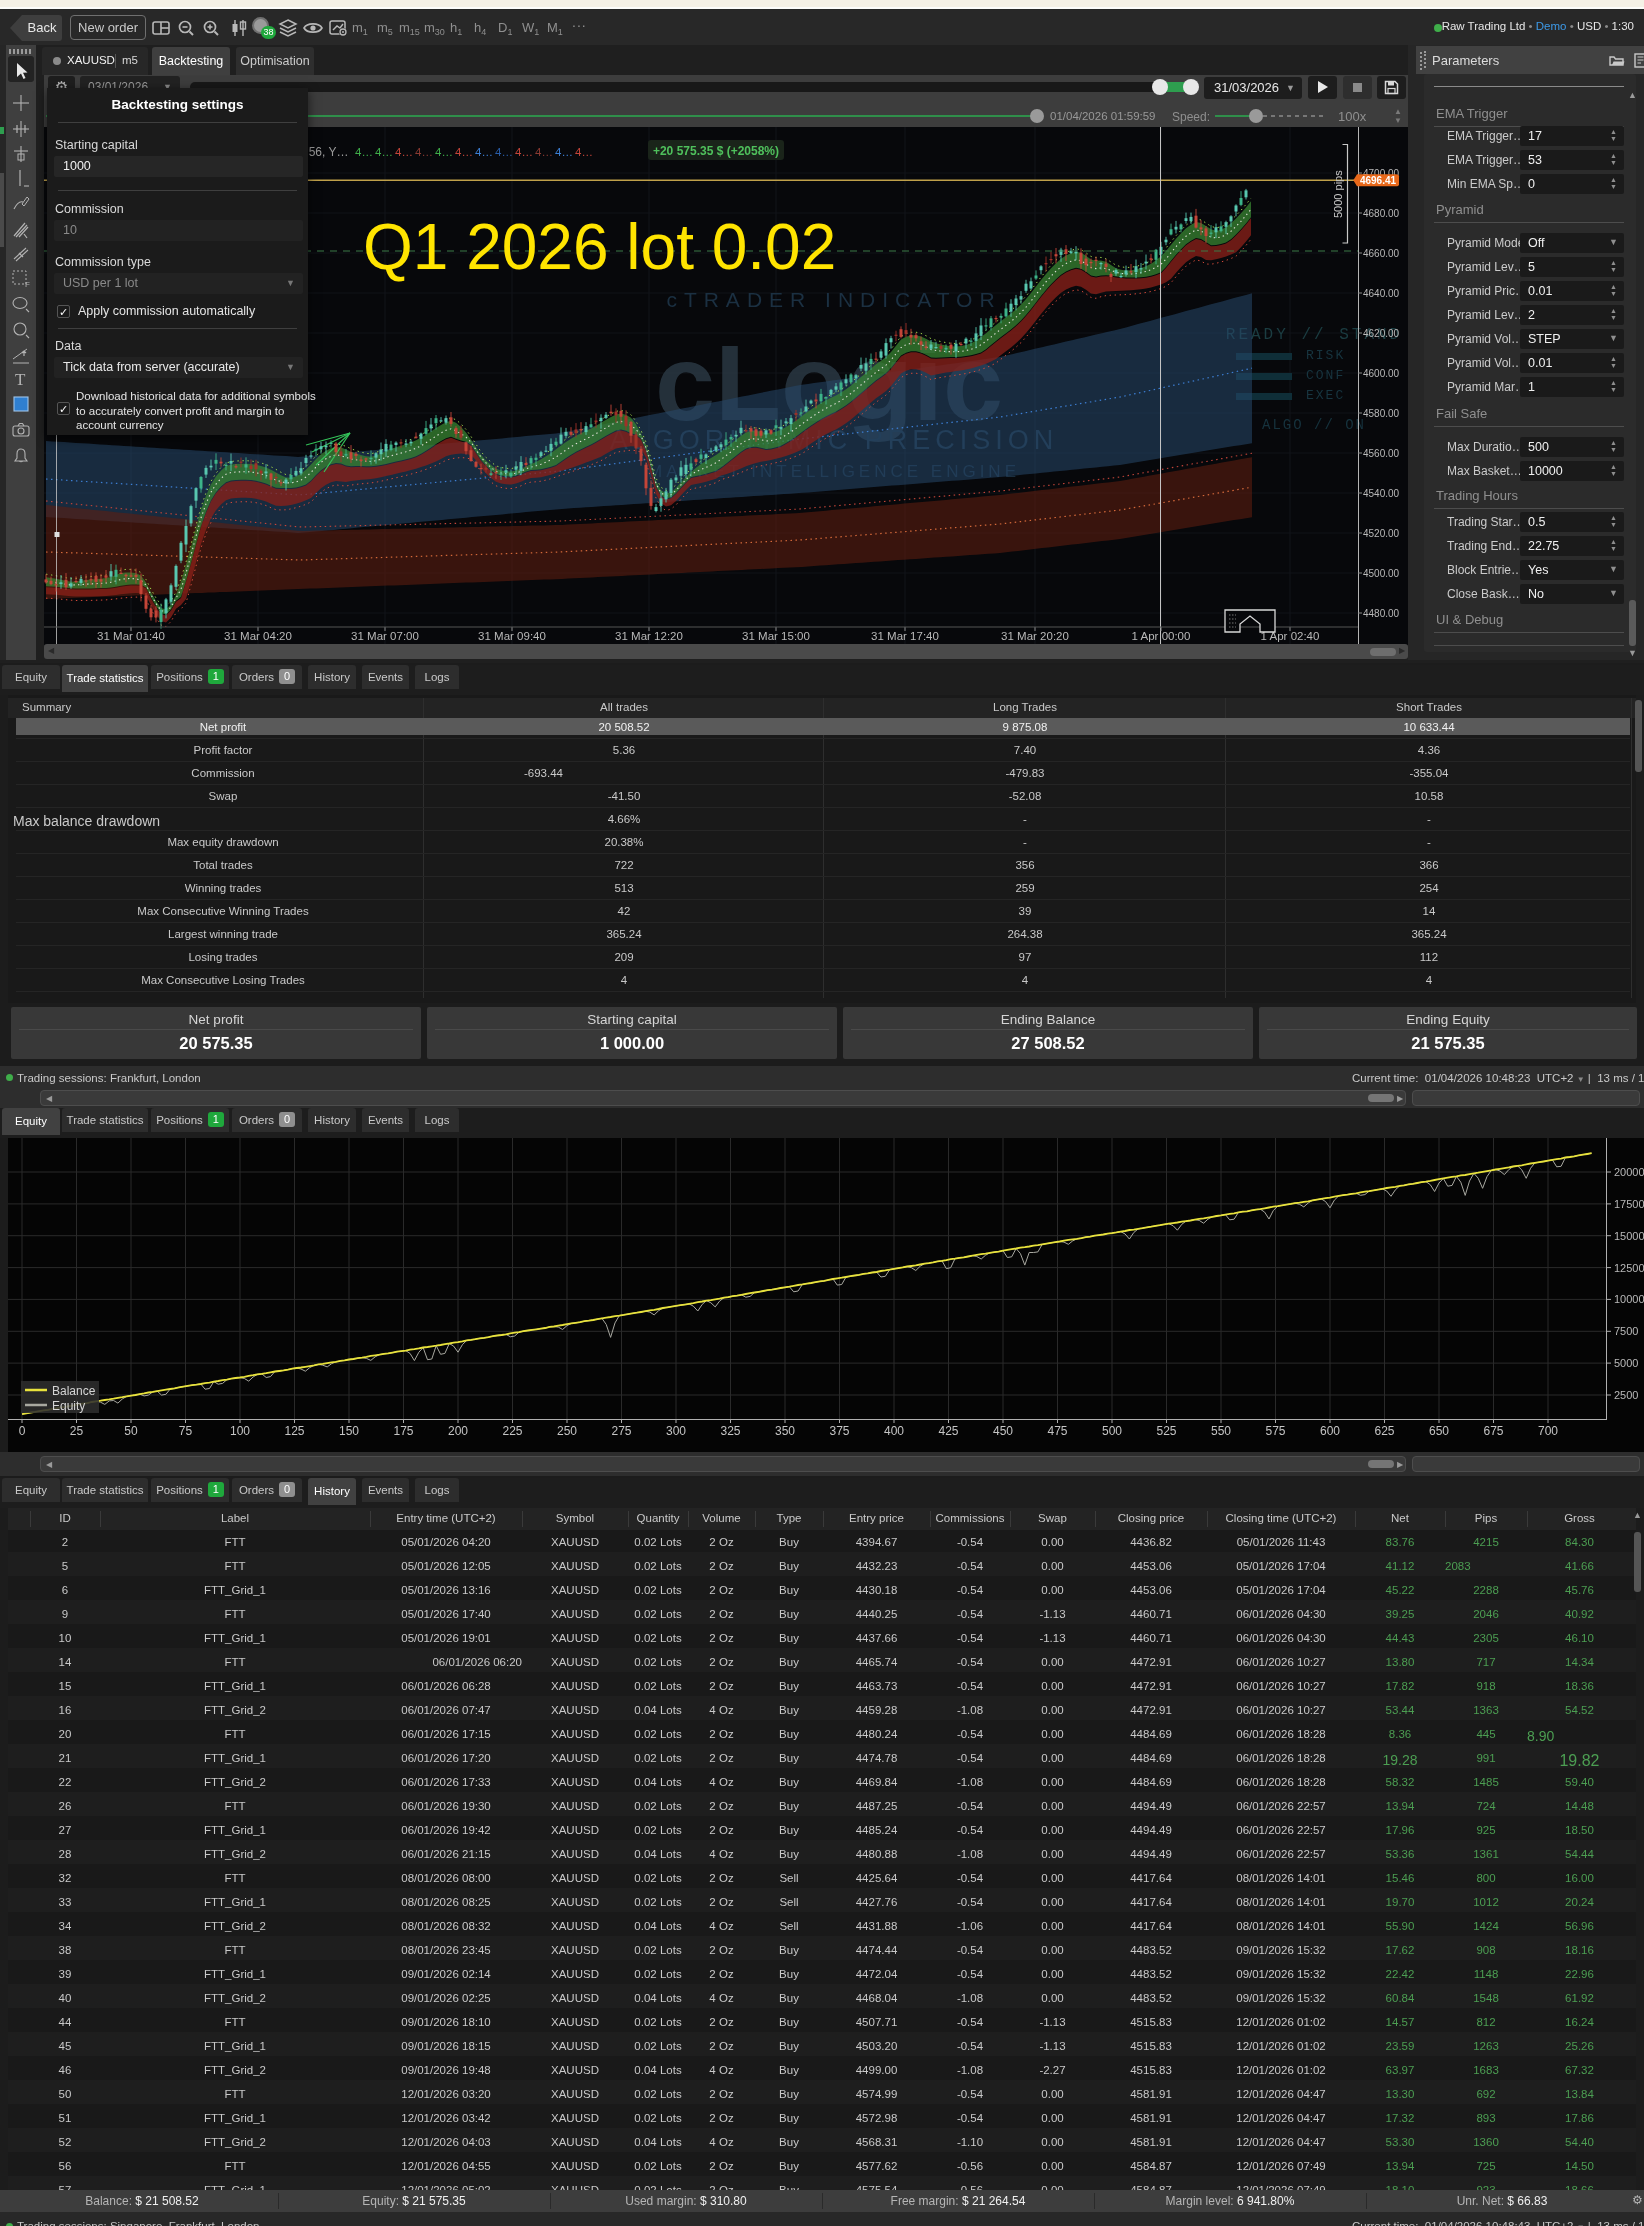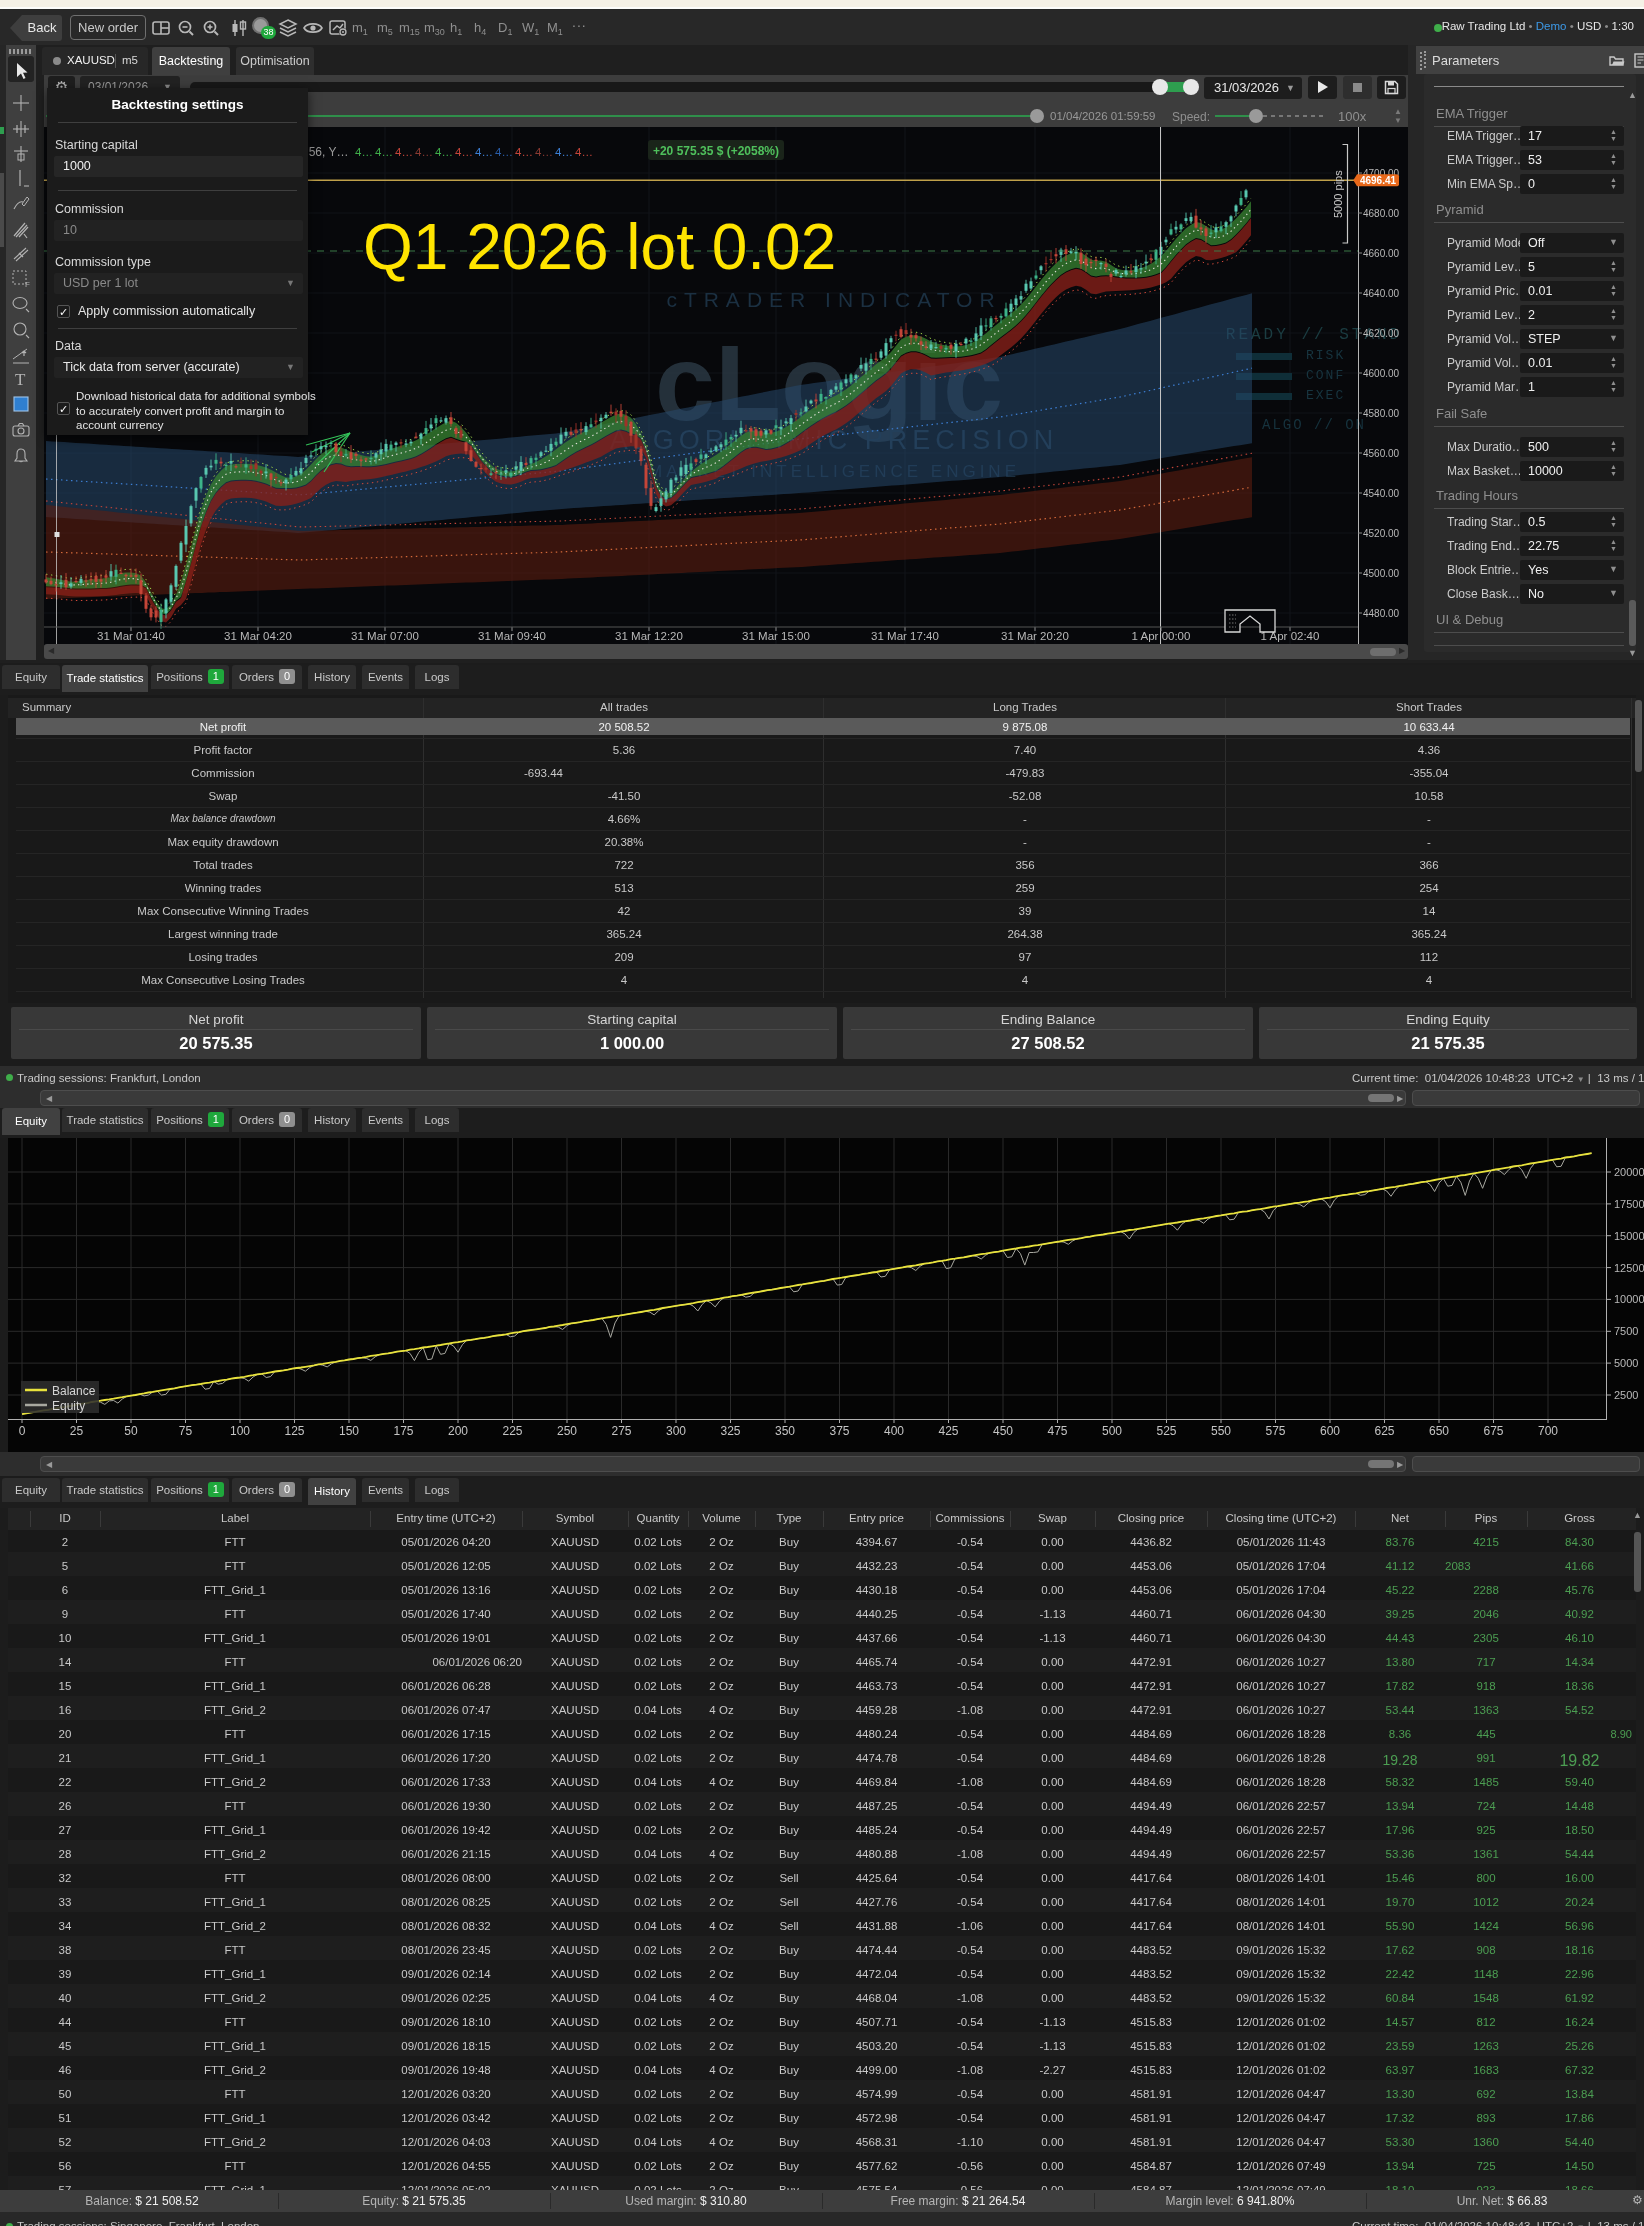--- a/index.html
+++ b/index.html
@@ -917,21 +917,21 @@
 <div class="abs" style="left:223px;top:767px;width:420px;margin-left:-210px;text-align:center;color:#c9c9c9;font-size:11.5px;">Commission</div>
 <div class="abs" style="left:624px;top:767px;width:200px;margin-left:-100px;text-align:left;color:#c9c9c9;font-size:11.5px;">-693.44</div>
 <div class="abs" style="left:1025px;top:767px;width:200px;margin-left:-100px;text-align:center;color:#c9c9c9;font-size:11.5px;">-479.83</div>
 <div class="abs" style="left:1429px;top:767px;width:200px;margin-left:-100px;text-align:center;color:#c9c9c9;font-size:11.5px;">-355.04</div>
 <div class="abs" style="left:16px;top:784px;width:1614px;height:1px;background:#252525;"></div>
 <div class="abs" style="left:223px;top:790px;width:420px;margin-left:-210px;text-align:center;color:#c9c9c9;font-size:11.5px;">Swap</div>
 <div class="abs" style="left:624px;top:790px;width:200px;margin-left:-100px;text-align:center;color:#c9c9c9;font-size:11.5px;">-41.50</div>
 <div class="abs" style="left:1025px;top:790px;width:200px;margin-left:-100px;text-align:center;color:#c9c9c9;font-size:11.5px;">-52.08</div>
 <div class="abs" style="left:1429px;top:790px;width:200px;margin-left:-100px;text-align:center;color:#c9c9c9;font-size:11.5px;">10.58</div>
 <div class="abs" style="left:16px;top:807px;width:1614px;height:1px;background:#252525;"></div>
-<div class="abs" style="left:223px;top:813px;width:420px;margin-left:-210px;text-align:center;color:#c9c9c9;font-size:10px;font-style:italic;">Max balance drawdown</div>
+<div class="abs" style="left:223px;top:813px;width:420px;margin-left:-210px;color:#c9c9c9;font-size:14px;">Max balance drawdown</div>
 <div class="abs" style="left:624px;top:813px;width:200px;margin-left:-100px;text-align:center;color:#c9c9c9;font-size:11.5px;">4.66%</div>
 <div class="abs" style="left:1025px;top:813px;width:200px;margin-left:-100px;text-align:center;color:#c9c9c9;font-size:11.5px;">-</div>
 <div class="abs" style="left:1429px;top:813px;width:200px;margin-left:-100px;text-align:center;color:#c9c9c9;font-size:11.5px;">-</div>
 <div class="abs" style="left:16px;top:830px;width:1614px;height:1px;background:#252525;"></div>
 <div class="abs" style="left:223px;top:836px;width:420px;margin-left:-210px;text-align:center;color:#c9c9c9;font-size:11.5px;">Max equity drawdown</div>
 <div class="abs" style="left:624px;top:836px;width:200px;margin-left:-100px;text-align:center;color:#c9c9c9;font-size:11.5px;">20.38%</div>
 <div class="abs" style="left:1025px;top:836px;width:200px;margin-left:-100px;text-align:center;color:#c9c9c9;font-size:11.5px;">-</div>
 <div class="abs" style="left:1429px;top:836px;width:200px;margin-left:-100px;text-align:center;color:#c9c9c9;font-size:11.5px;">-</div>
 <div class="abs" style="left:16px;top:853px;width:1614px;height:1px;background:#252525;"></div>
 <div class="abs" style="left:223px;top:859px;width:420px;margin-left:-210px;text-align:center;color:#c9c9c9;font-size:11.5px;">Total trades</div>
@@ -1299,21 +1299,21 @@
 <div class="abs" style="left:628px;top:1728px;width:60px;text-align:center;color:#c9c9c9;font-size:11.5px;white-space:nowrap;">0.02 Lots</div>
 <div class="abs" style="left:688px;top:1728px;width:67px;text-align:center;color:#c9c9c9;font-size:11.5px;white-space:nowrap;">2 Oz</div>
 <div class="abs" style="left:755px;top:1728px;width:68px;text-align:center;color:#c9c9c9;font-size:11.5px;white-space:nowrap;">Buy</div>
 <div class="abs" style="left:823px;top:1728px;width:107px;text-align:center;color:#c9c9c9;font-size:11.5px;white-space:nowrap;">4480.24</div>
 <div class="abs" style="left:930px;top:1728px;width:80px;text-align:center;color:#c9c9c9;font-size:11.5px;white-space:nowrap;">-0.54</div>
 <div class="abs" style="left:1010px;top:1728px;width:85px;text-align:center;color:#c9c9c9;font-size:11.5px;white-space:nowrap;">0.00</div>
 <div class="abs" style="left:1095px;top:1728px;width:112px;text-align:center;color:#c9c9c9;font-size:11.5px;white-space:nowrap;">4484.69</div>
 <div class="abs" style="left:1207px;top:1728px;width:148px;text-align:center;color:#c9c9c9;font-size:11.5px;white-space:nowrap;">06/01/2026 18:28</div>
 <div class="abs" style="left:1355px;top:1728px;width:90px;text-align:center;color:#4c9e52;font-size:11.5px;white-space:nowrap;">8.36</div>
 <div class="abs" style="left:1445px;top:1728px;width:82px;text-align:center;color:#4c9e52;font-size:11.5px;white-space:nowrap;">445</div>
-<div class="abs" style="left:1527px;top:1728px;width:105px;text-align:right;color:#4c9e52;font-size:11px;white-space:nowrap;">8.90</div>
+<div class="abs" style="left:1527px;top:1728px;width:105px;text-align:left;color:#4c9e52;font-size:14px;white-space:nowrap;">8.90</div>
 <div class="abs" style="left:8px;top:1744px;width:1628px;height:24px;background:#1e1e1e;"></div>
 <div class="abs" style="left:30px;top:1752px;width:70px;text-align:center;color:#c9c9c9;font-size:11.5px;white-space:nowrap;">21</div>
 <div class="abs" style="left:100px;top:1752px;width:270px;text-align:center;color:#c9c9c9;font-size:11.5px;white-space:nowrap;">FTT_Grid_1</div>
 <div class="abs" style="left:370px;top:1752px;width:152px;text-align:center;color:#c9c9c9;font-size:11.5px;white-space:nowrap;">06/01/2026 17:20</div>
 <div class="abs" style="left:522px;top:1752px;width:106px;text-align:center;color:#c9c9c9;font-size:11.5px;white-space:nowrap;">XAUUSD</div>
 <div class="abs" style="left:628px;top:1752px;width:60px;text-align:center;color:#c9c9c9;font-size:11.5px;white-space:nowrap;">0.02 Lots</div>
 <div class="abs" style="left:688px;top:1752px;width:67px;text-align:center;color:#c9c9c9;font-size:11.5px;white-space:nowrap;">2 Oz</div>
 <div class="abs" style="left:755px;top:1752px;width:68px;text-align:center;color:#c9c9c9;font-size:11.5px;white-space:nowrap;">Buy</div>
 <div class="abs" style="left:823px;top:1752px;width:107px;text-align:center;color:#c9c9c9;font-size:11.5px;white-space:nowrap;">4474.78</div>
 <div class="abs" style="left:930px;top:1752px;width:80px;text-align:center;color:#c9c9c9;font-size:11.5px;white-space:nowrap;">-0.54</div>

